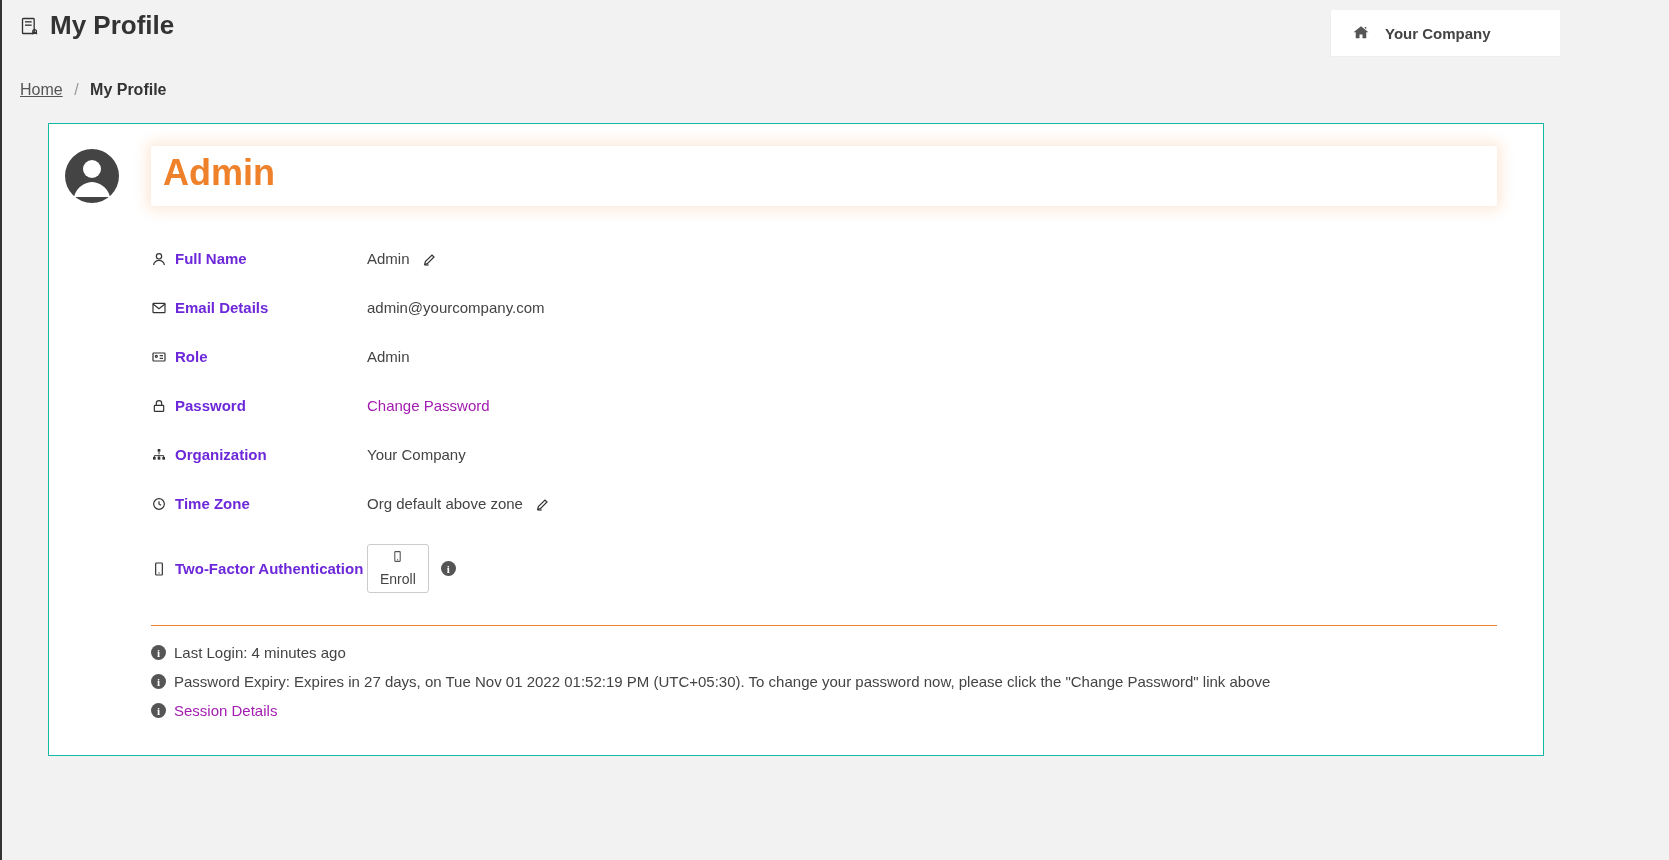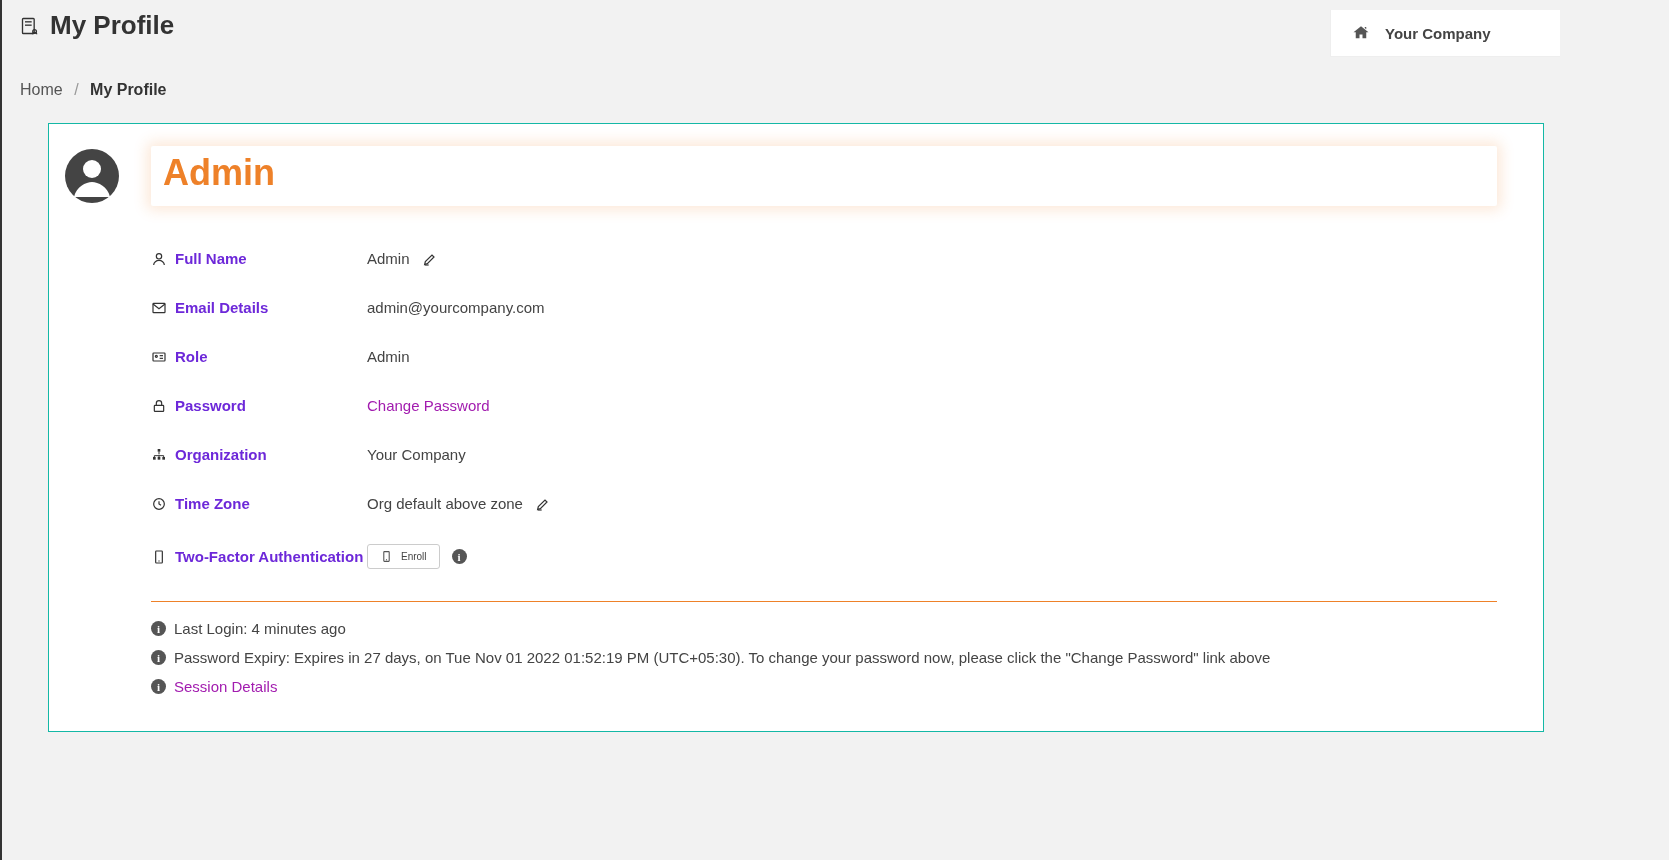--- a/index.html
+++ b/index.html
@@ -46,21 +46,21 @@
   .company-box-text {
     font-weight: 600;
     color: #444;
     font-size: 15px;
   }
   .breadcrumb {
     padding: 24px 0 24px 18px;
     color: #555;
     font-size: 16px;
   }
-  .breadcrumb .bc-home { color: #555; }
+  .breadcrumb .bc-home { color: #555; text-decoration: underline; }
   .breadcrumb .sep { color: #999; margin: 0 7px; }
   .breadcrumb .bc-current { font-weight: 700; color: #333; }
 
   .card {
     background: #fff;
     margin: 0 24px 0 46px;
     padding: 22px 46px 30px 14px;
     border: 1px solid #14b8a6;
   }
   .profile-head {
@@ -107,21 +107,22 @@
   .enroll-btn {
     border: 1px solid #ccc;
     background: #fff;
     border-radius: 3px;
     padding: 5px 12px;
     display: inline-flex;
     align-items: center;
     gap: 8px;
     color: #444;
     cursor: pointer;
-    font-size: 10px;
+    font-size: 14px;
+    flex-direction: column;
   }
 
   hr.orange-rule {
     border: none;
     border-top: 1px solid #ee8129;
     margin: 16px 0 12px 88px;
   }
 
   .info-lines { margin-left: 88px; }
   .info-line {

